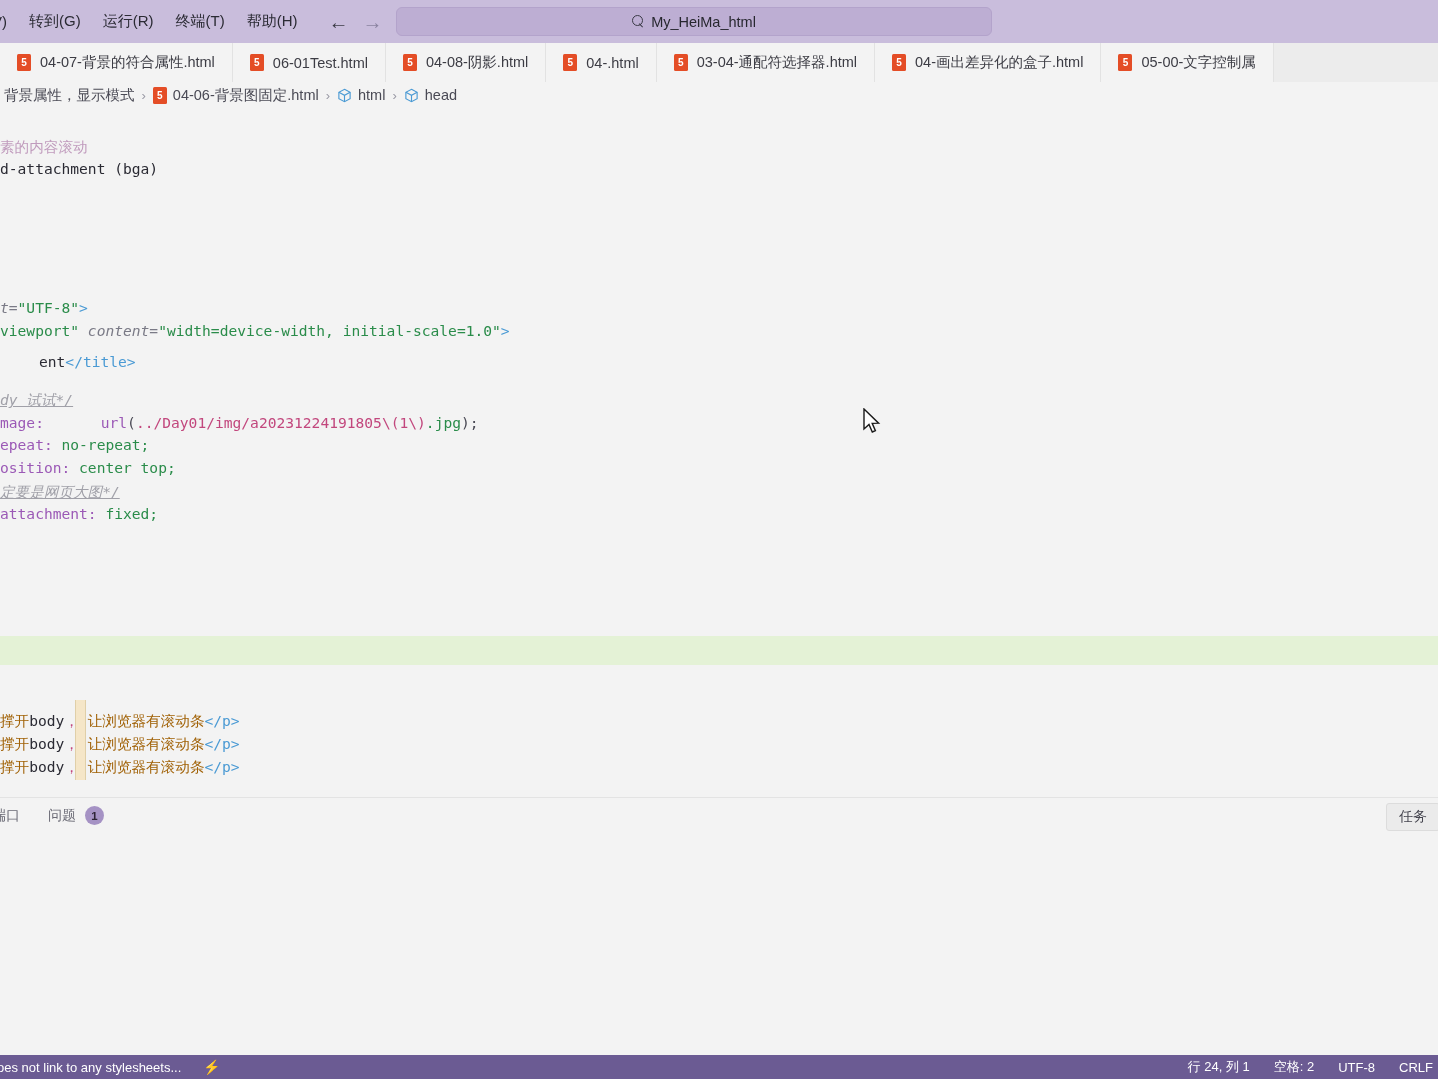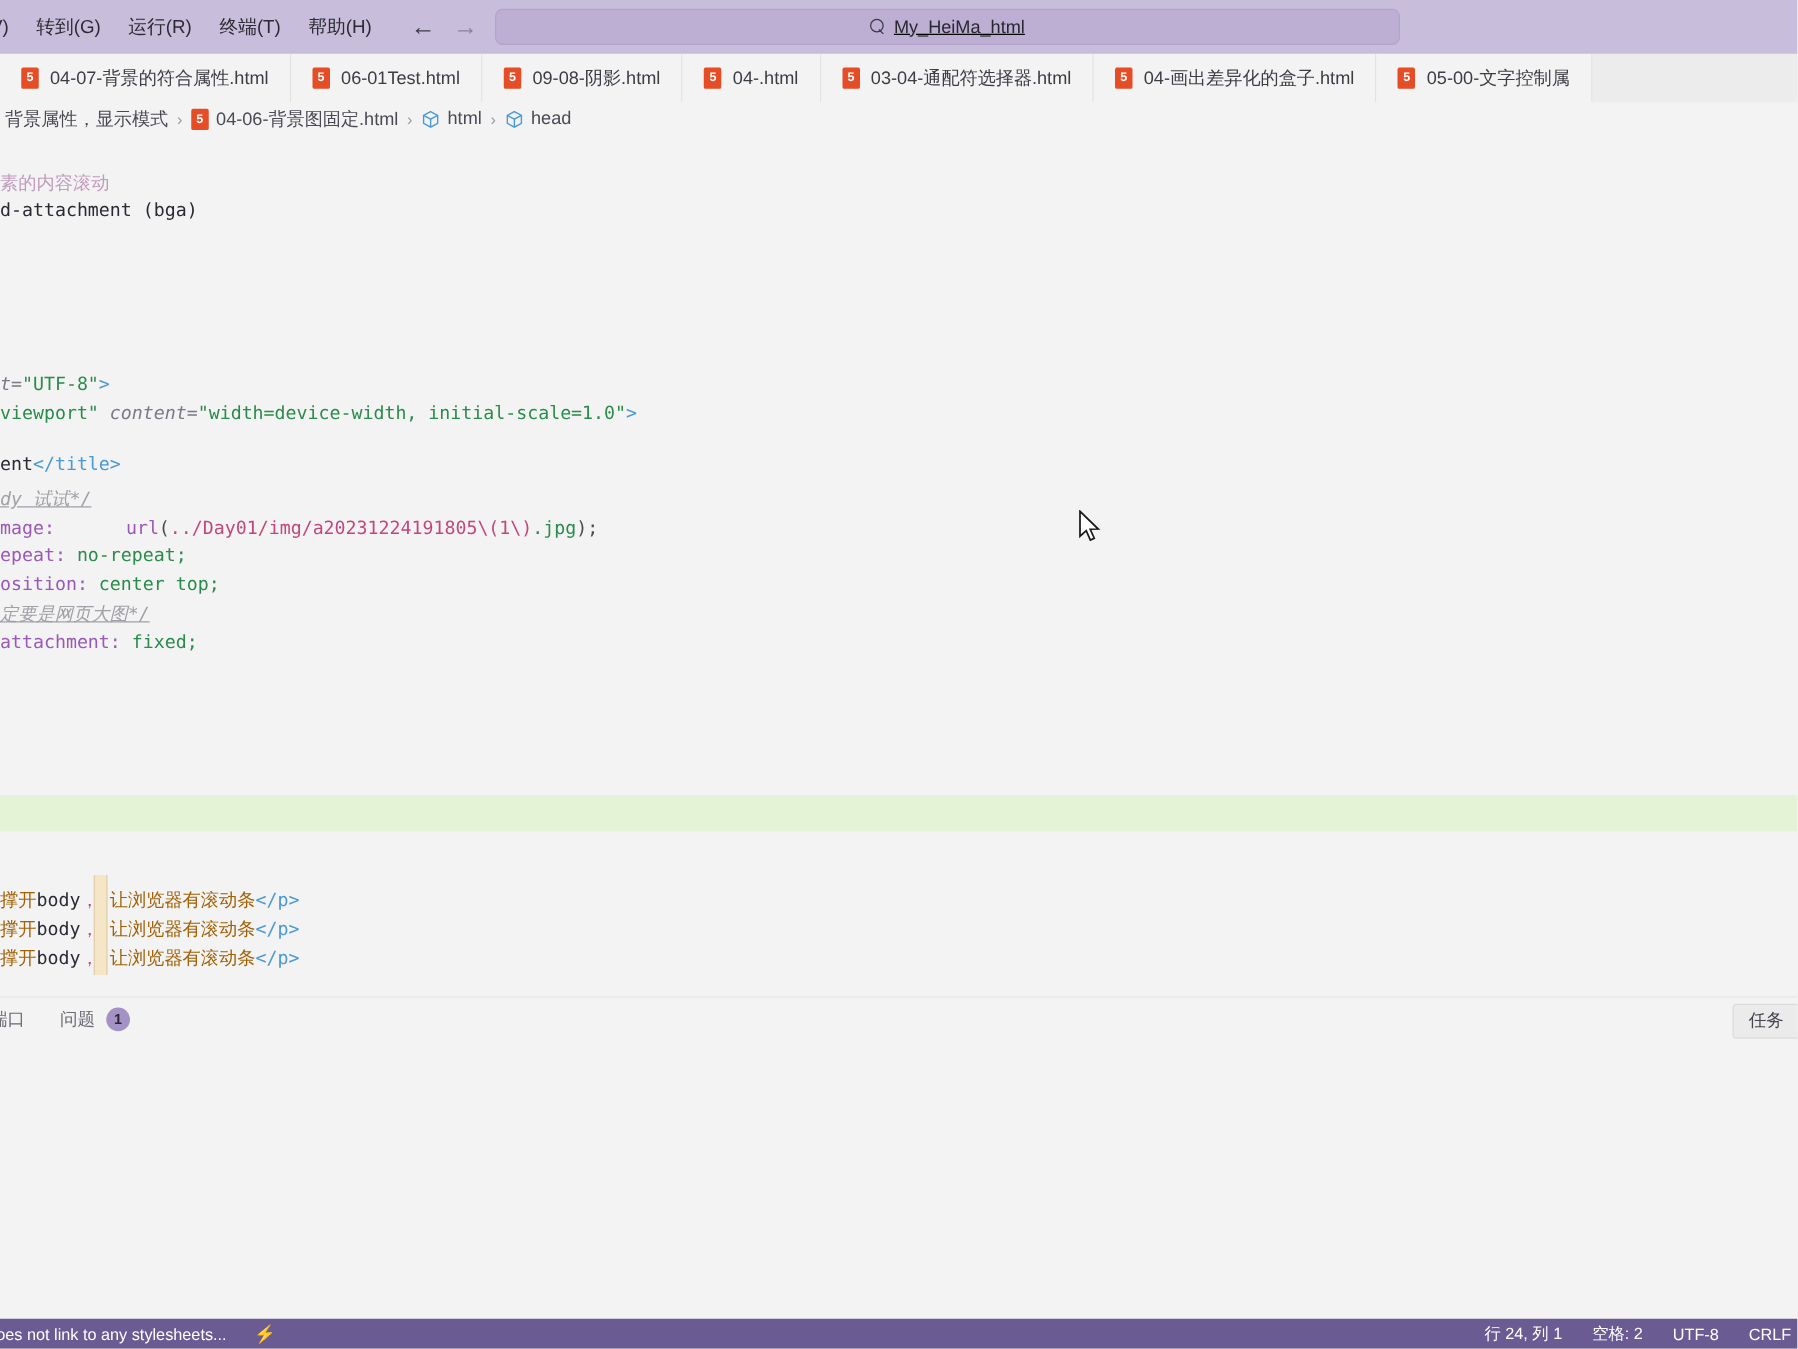--- a/index.html
+++ b/index.html
@@ -27,25 +27,25 @@
   }
   .menu-item:first-child { padding-left:0; margin-left:-8px; }
   .nav-btns { display:flex; align-items:center; gap:10px; margin-left:18px; }
   .nav-arrow {
     font-size:20px; line-height:1; color:#3b3b45;
     width:24px; text-align:center; cursor:default;
   }
   .nav-arrow.dim { color:#8a83a0; }
   .searchbar {
     position:absolute; left:396px; top:7px;
-    width:724px; height:29px;
+    width:596px; height:29px;
     background:#bdaed3; border:1px solid #b3a3cb;
     border-radius:6px;
     display:flex; align-items:center; justify-content:center;
-    gap:6px; cursor:text;text-decoration:underline;
+    gap:6px; cursor:text;
   }
   .search-ico { width:13px; height:13px; position:relative; display:inline-block; }
   .search-ico::before {
     content:""; position:absolute; left:0; top:0;
     width:9px; height:9px; border:1.4px solid #3a3a46; border-radius:50%;
   }
   .search-ico::after {
     content:""; position:absolute; left:7px; top:8px;
     width:5px; height:1.4px; background:#3a3a46;
     transform:rotate(45deg); transform-origin:left center;
@@ -215,21 +215,21 @@
       <div class="tab">
         <span class="html5"></span>
         <span>04-07-背景的符合属性.html</span>
       </div>
       <div class="tab">
         <span class="html5"></span>
         <span>06-01Test.html</span>
       </div>
       <div class="tab">
         <span class="html5"></span>
-        <span>09-08-阴影.html</span>
+        <span>04-08-阴影.html</span>
       </div>
       <div class="tab">
         <span class="html5"></span>
         <span>04-.html</span>
       </div>
       <div class="tab">
         <span class="html5"></span>
         <span>03-04-通配符选择器.html</span>
       </div>
       <div class="tab">
@@ -276,21 +276,21 @@
   <div class="editor" id="editor">
     <svg class="mouse" id="mouse" width="20" height="28" viewBox="0 0 20 28" style="left: 862px; top: 300px;">
       <path d="M2 1 L2 21 L7 16.5 L10.3 24 L13.4 22.6 L10.2 15.4 L16.6 15.2 Z" fill="#ffffff" stroke="#1a1a1a" stroke-width="1.4"></path>
     </svg>
   <div class="greenband" style="top: 528px; height: 29px; background: rgb(228, 242, 214);"></div>
       <div class="cursorcol" style="left: 75px; top: 592px; width: 11px; height: 80px; background: rgb(245, 230, 200);"></div>
       <div class="code ln" style="top: 28px; left: 0px;"><span class="c-comment-cn">素的内容滚动</span></div>
       <div class="code ln" style="top: 50px; left: 0px;"><span class="c-plain">d-attachment (bga)</span></div>
       <div class="code ln" style="top: 189px; left: 0px;"><span class="c-attr-i">t=</span><span class="c-str">"UTF-8"</span><span class="c-tag">&gt;</span></div>
       <div class="code ln" style="top: 212px; left: 0px;"><span class="c-str">viewport"</span><span class="c-attr-i"> content=</span><span class="c-str">"width=device-width, initial-scale=1.0"</span><span class="c-tag">&gt;</span></div>
-      <div class="code ln" style="top: 253px; left: 0px;"><span class="c-plain">ent</span><span class="c-tag">&lt;/title&gt;</span></div>
+      <div class="code ln" style="top: 243px; left: 0px; padding-left: 39px;"><span class="c-plain">ent</span><span class="c-tag">&lt;/title&gt;</span></div>
       <div class="code ln" style="top: 281px; left: 0px;"><span class="c-comment">dy 试试*/</span></div>
       <div class="code ln" style="top: 304px; left: 0px;"><span class="c-prop">mage:</span><span class="c-plain"> </span><span class="c-fn">url</span><span class="c-punc">(</span><span class="c-attr">../Day01/img/a20231224191805\(1\)</span><span class="c-val">.jpg</span><span class="c-punc">);</span></div>
       <div class="code ln" style="top: 326px; left: 0px;"><span class="c-prop">epeat:</span><span class="c-val"> no-repeat;</span></div>
       <div class="code ln" style="top: 349px; left: 0px;"><span class="c-prop">osition:</span><span class="c-val"> center top;</span></div>
       <div class="code ln" style="top: 373px; left: 0px;"><span class="c-comment">定要是网页大图*/</span></div>
       <div class="code ln" style="top: 395px; left: 0px;"><span class="c-prop">attachment:</span><span class="c-val"> fixed;</span></div>
       <div class="code ln" style="top: 602px; left: 0px;"><span class="c-cn-text">撑开</span><span class="c-plain">body</span><span class="c-attr">，</span><span class="c-cn-text"> 让浏览器有滚动条</span><span class="c-tag">&lt;/p&gt;</span></div>
       <div class="code ln" style="top: 625px; left: 0px;"><span class="c-cn-text">撑开</span><span class="c-plain">body</span><span class="c-attr">，</span><span class="c-cn-text"> 让浏览器有滚动条</span><span class="c-tag">&lt;/p&gt;</span></div>
       <div class="code ln" style="top: 648px; left: 0px;"><span class="c-cn-text">撑开</span><span class="c-plain">body</span><span class="c-attr">，</span><span class="c-cn-text"> 让浏览器有滚动条</span><span class="c-tag">&lt;/p&gt;</span></div>
     </div>

